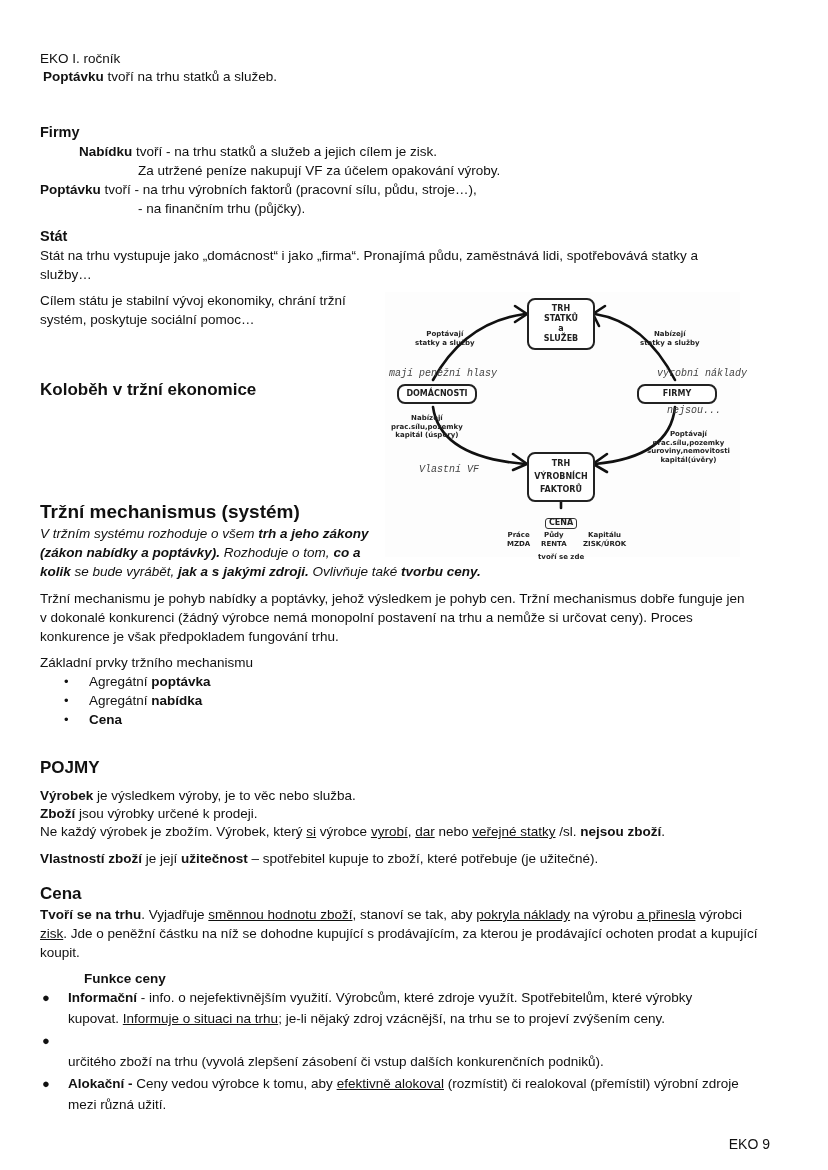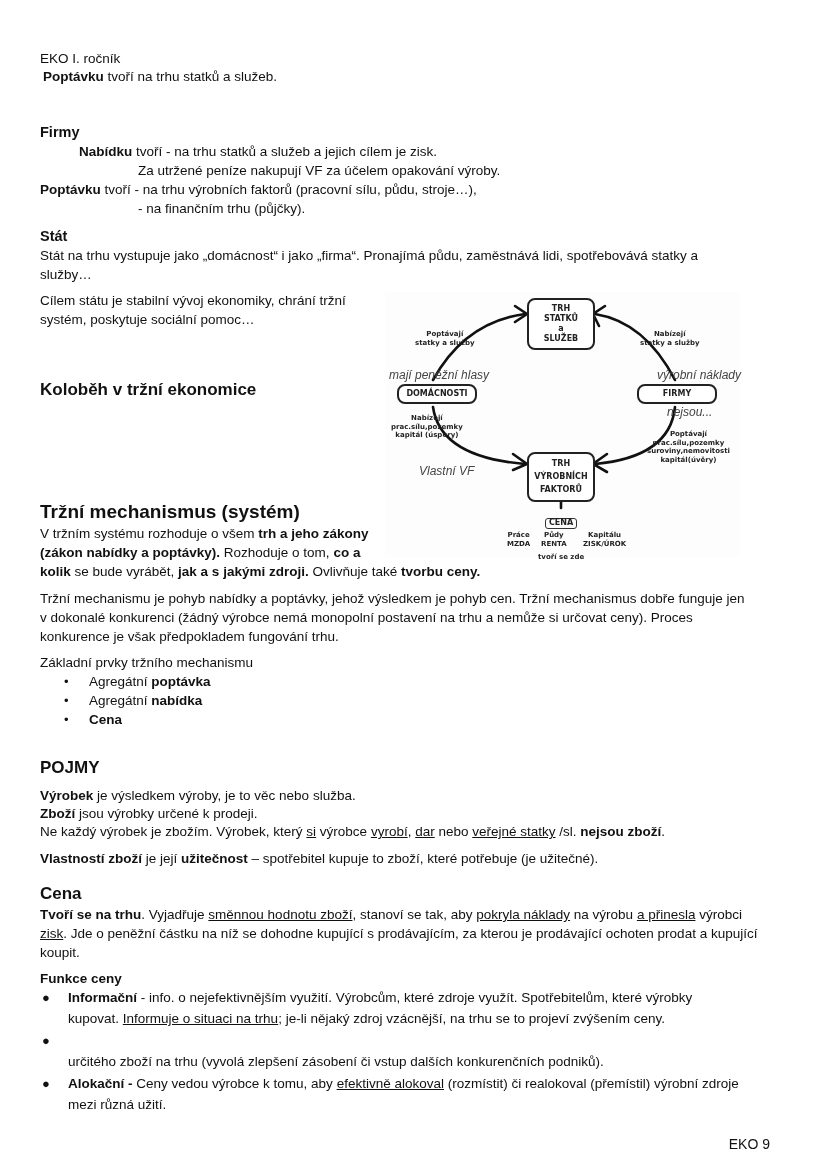--- a/index.html
+++ b/index.html
@@ -4,32 +4,32 @@
 <style>
   html, body { margin: 0; padding: 0; background: #ffffff; }
   body { width: 828px; height: 1170px; position: relative; overflow: hidden;
          font-family: "Liberation Sans", sans-serif; color: #111; font-size: 13.5px; }
   .line { position: absolute; left: 40px; white-space: nowrap; line-height: 18px; }
   b { font-weight: bold; }
   u { text-decoration: underline; }
   h3 { margin: 0; font-size: 14.5px; font-weight: bold; position: absolute; left: 40px; }
   .h-big { font-size: 17px; font-weight: bold; position: absolute; left: 40px; }
   .h-xl { font-size: 19px; font-weight: bold; position: absolute; left: 40px; }
-  .it { }
+  .it { font-style: italic; }
   .bullet { position: absolute; white-space: nowrap; line-height: 18px; }
   .dot { position: absolute; font-size: 13px; }
   
   .diag { position: absolute; left: 385px; top: 292px; width: 355px; height: 265px; background: #fdfdfd; }
   .diag .box { position: absolute; border: 2px solid #222; border-radius: 8px; background: #fff;
                font-family: "DejaVu Sans", sans-serif; font-weight: bold; font-size: 8px;
                text-align: center; display: flex; align-items: center; justify-content: center;
                line-height: 10px; color: #222; }
   .diag .lbl { position: absolute; font-family: "DejaVu Sans", sans-serif; font-size: 7px;
                font-weight: bold; text-align: center; line-height: 8.5px; color: #222; white-space: nowrap; }
-  .diag .lbl-i { position: absolute; font-family: Liberation Sans, sans-serif; font-size: 12px;
+  .diag .lbl-i { position: absolute; font-family: Liberation Mono, monospace; font-size: 10px;
                  font-style: italic; color: #444; white-space: nowrap; }
   .page-num { position: absolute; right: 58px; top: 1136px; font-size: 14px; }
 </style>
 </head>
 <body>
 
 <div class="line" style="top:50px;">EKO  I. ročník</div>
 <div class="line" style="top:68px; left:43px;">
   <b>Poptávku</b><span> tvoří na trhu statků a služeb.</span>
 </div>
@@ -148,21 +148,21 @@
 <div class="h-big" style="top:758px;">POJMY</div>
 <div class="line" style="top:787px;"><b>Výrobek</b><span> je výsledkem výroby, je to věc nebo služba.</span></div>
 <div class="line" style="top:805px;"><b>Zboží</b><span> jsou výrobky určené k prodeji.</span></div>
 <div class="line" style="top:823px;"><span>Ne každý výrobek je zbožím. Výrobek, který </span><u>si</u><span> výrobce </span><u>vyrobí</u><span>, </span><u>dar</u><span> nebo </span><u>veřejné statky</u><span> /sl. </span><b>nejsou zboží</b><span>.</span></div>
 <div class="line" style="top:850px;"><b>Vlastností zboží</b><span> je její </span><b>užitečnost</b><span> – spotřebitel kupuje to zboží, které potřebuje (je užitečné).</span></div>
 
 <div class="h-big" style="top:884px;">Cena</div>
 <div class="line" style="top:906px;"><b>Tvoří se na trhu</b><span>. Vyjadřuje </span><u>směnnou hodnotu zboží</u><span>, stanoví se tak, aby </span><u>pokryla náklady</u><span> na výrobu </span><u>a přinesla</u><span> výrobci</span></div>
 <div class="line" style="top:925px;"><u>zisk</u><span>. Jde o peněžní částku na níž se dohodne kupující s prodávajícím, za kterou je prodávající ochoten prodat a kupující</span></div>
 <div class="line" style="top:944px;">koupit.</div>
-<div class="line" style="top:970px; font-weight:bold;">Funkce ceny</div>
+<div class="line" style="top:970px; font-weight:bold;margin-left:44px;">Funkce ceny</div>
 
 <div class="bullet" style="top:989px; left:42px;"><span class="dot" style="left:0;">●</span><span style="margin-left:26px;"><b>Informační</b><span> - info. o nejefektivnějším využití. Výrobcům, které zdroje využít. Spotřebitelům, které výrobky</span></span></div>
 <div class="line" style="top:1010px; left:68px;"><span>kupovat.  </span><u>Informuje o situaci na trhu</u><span>; je-li nějaký zdroj vzácnější, na trhu se to projeví zvýšením ceny.</span></div>
 
 <div class="bullet" style="top:1032px; left:42px;"><span class="dot" style="left:0;">●</span></div>
 <div class="line" style="top:1053px; left:68px;">určitého zboží na trhu (vyvolá zlepšení zásobení či vstup dalších konkurenčních podniků).</div>
 
 <div class="bullet" style="top:1075px; left:42px;"><span class="dot" style="left:0;">●</span><span style="margin-left:26px;"><b>Alokační -</b><span> Ceny vedou výrobce k tomu, aby </span><u>efektivně alokoval</u><span> (rozmístit) či realokoval (přemístil) výrobní zdroje</span></span></div>
 <div class="line" style="top:1096px; left:68px;">mezi různá užití.</div>
 

